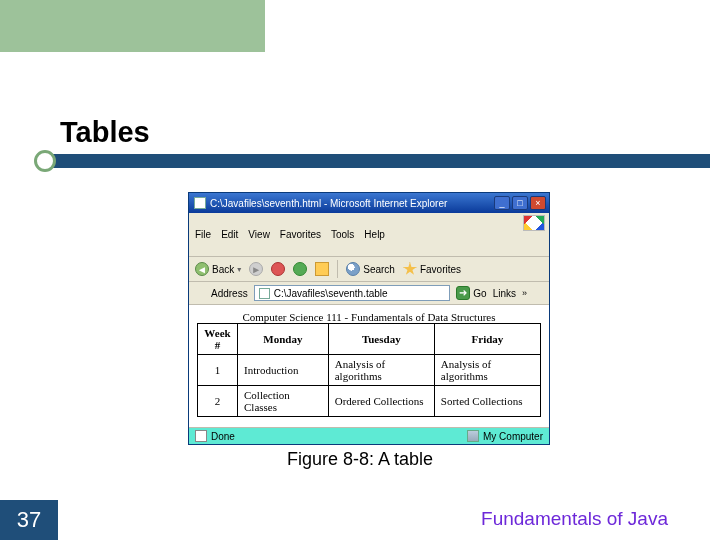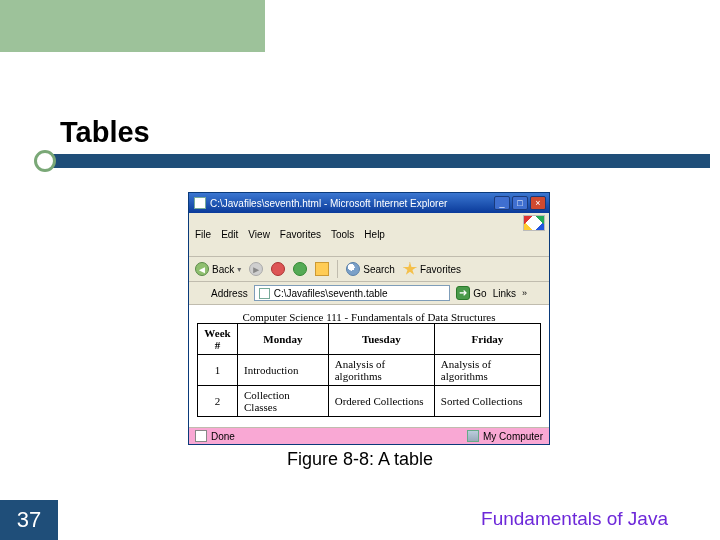--- a/index.html
+++ b/index.html
@@ -108,21 +108,21 @@
   }
   table.course th, table.course td {
     border: 1px solid #000; padding: 3px 6px; text-align: left;
     font-family: Georgia, serif;
     font-weight: normal;
   }
   table.course th { font-weight: bold; text-align: center;}
   table.course th.weekh { width: 40px; margin-left: 7px; }
   table.course td.wk { text-align: center; }
   .ie-status {
-    background: #f9a8d4; border-top: 1px solid #c0bcae;
+    background: #5eead4; border-top: 1px solid #c0bcae;
     display: flex; justify-content: space-between; align-items: center;
     padding: 2px 6px; font-size: 10px;
   }
   .stat-left,.stat-right{display:flex;align-items:center;gap:4px;}
   .stat-icon{width:12px;height:12px;background:#fff;border:1px solid #888;}
   .stat-icon.comp{background:linear-gradient(#bcd,#9ab);border-color:#6a8;}
   .caption {
     position: absolute; top: 449px; left: 0; right: 0;
     text-align: center; font-size: 18px; color: #000;
   }

